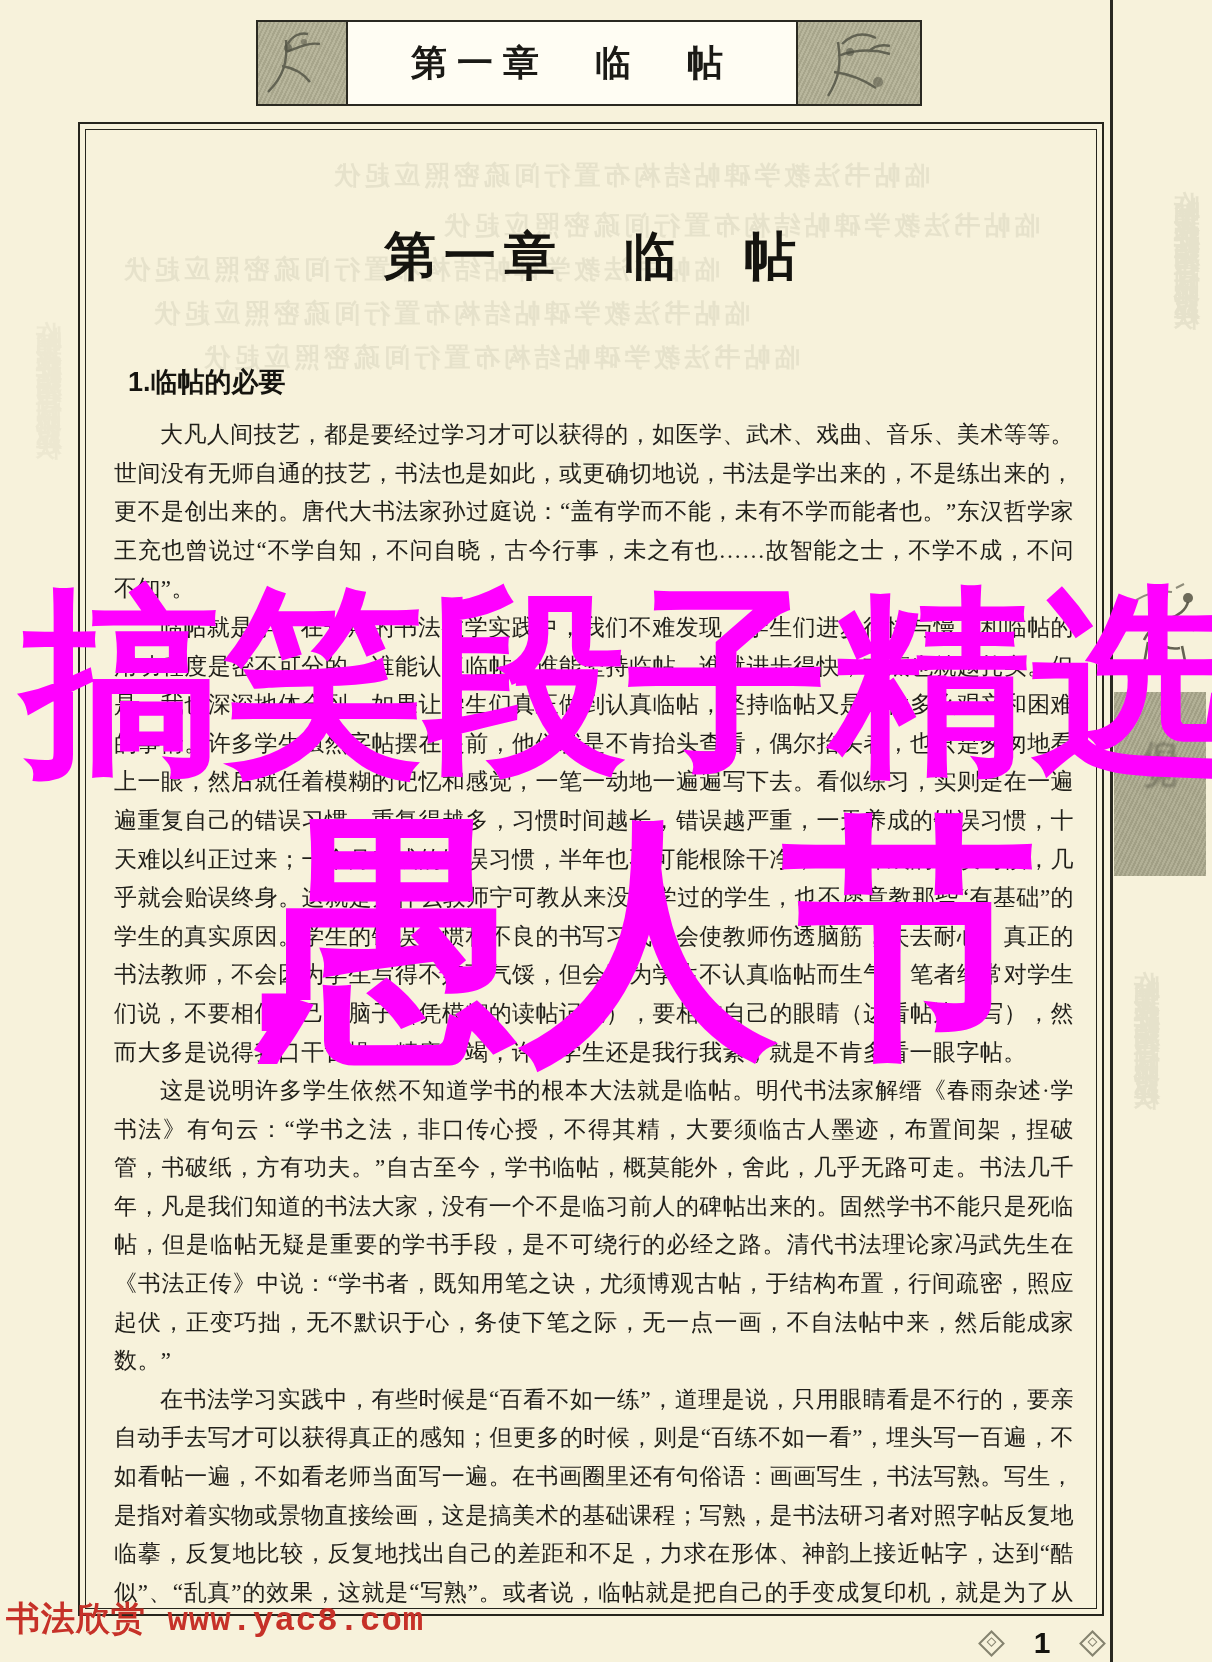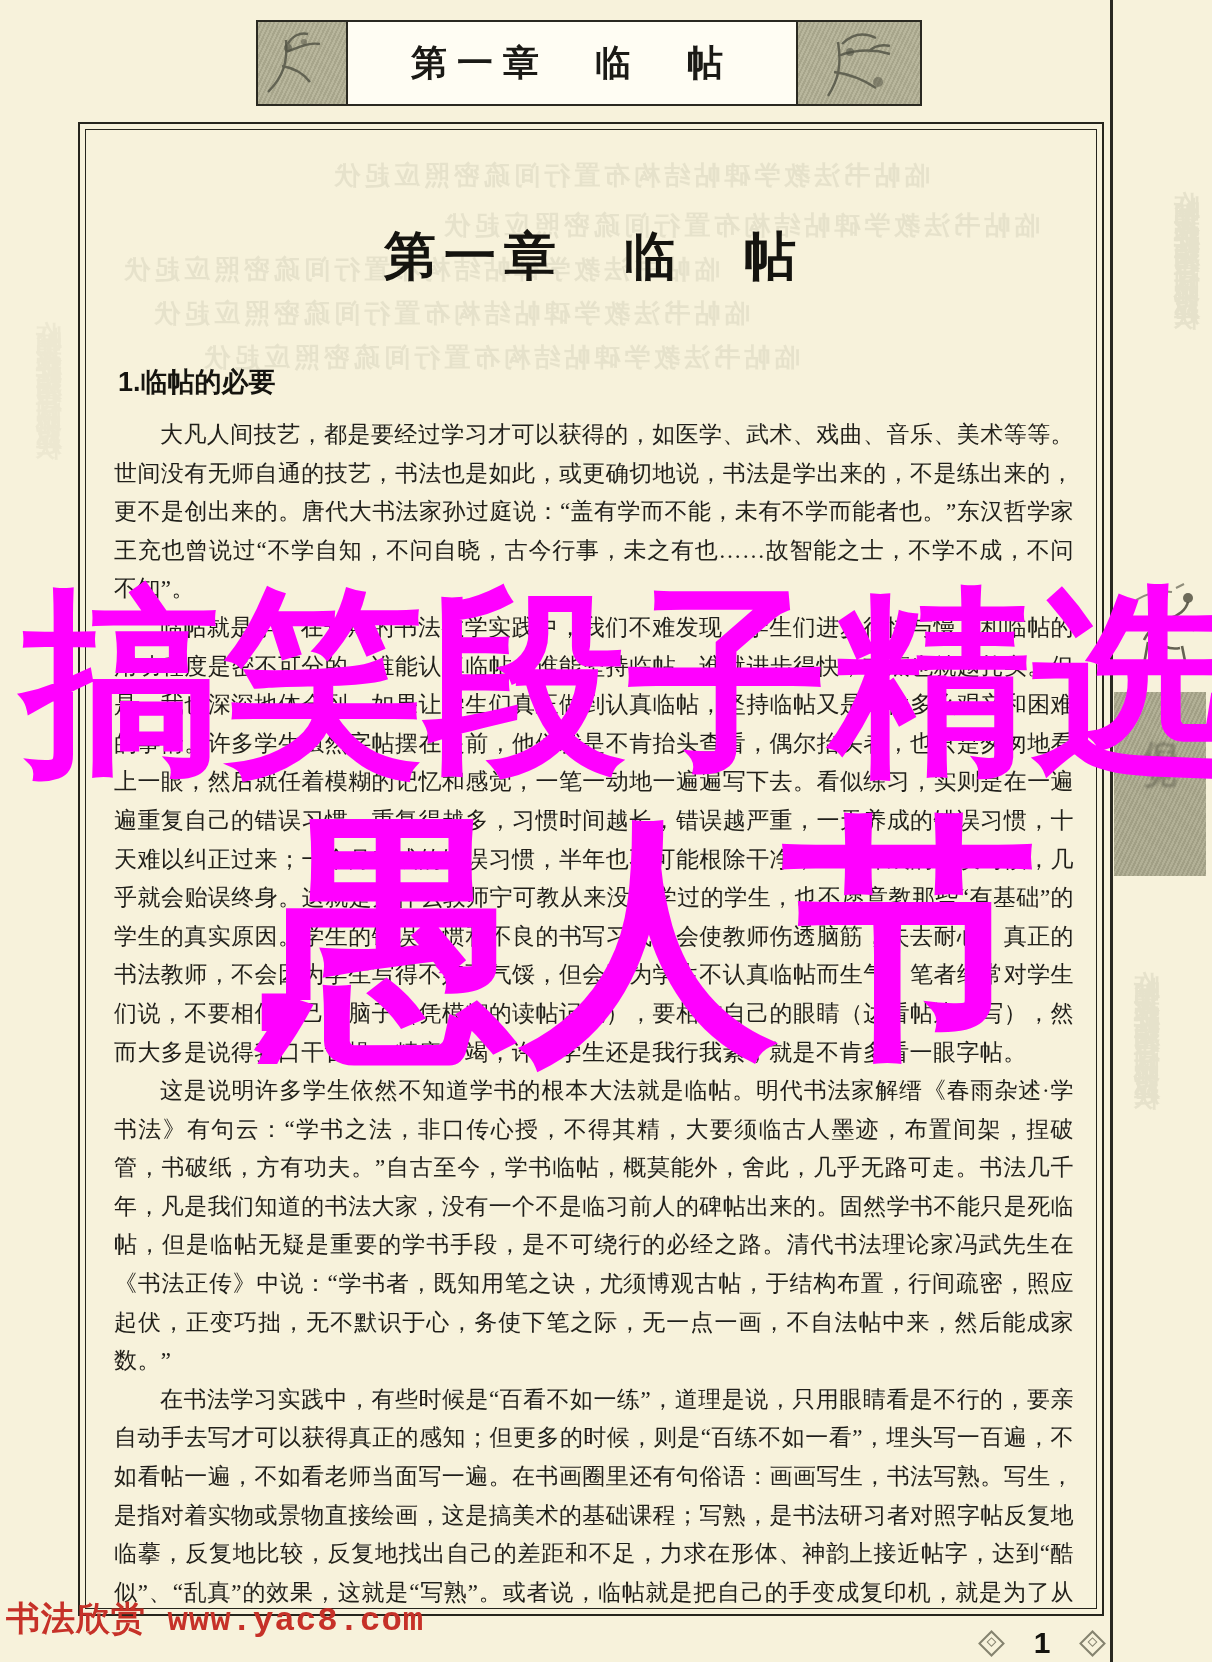--- a/index.html
+++ b/index.html
@@ -62,21 +62,21 @@
   }
   .chapter-title{
     text-align:center;
     font-family:"Liberation Sans","DejaVu Sans",sans-serif;
     font-weight:bold;font-size:52px;letter-spacing:8px;
     color:#15140f;margin:0 0 72px 0;white-space:nowrap;
   }
   .section-heading{
     font-family:"Liberation Sans","DejaVu Sans",sans-serif;
     font-weight:bold;font-size:27px;color:#15140f;
-    margin:0 0 16px 4px;
+    margin:0 0 16px 14px;
   }
   .para{
     font-size:23px;line-height:38.6px;text-align:justify;
     text-indent:2em;margin:0;color:#201f1a;
     letter-spacing:.4px;
   }
   
   .rider{position:absolute;left:1126px;top:580px;width:80px;height:108px;}
   .gray-banner{
     position:absolute;left:1114px;top:692px;width:92px;height:184px;

